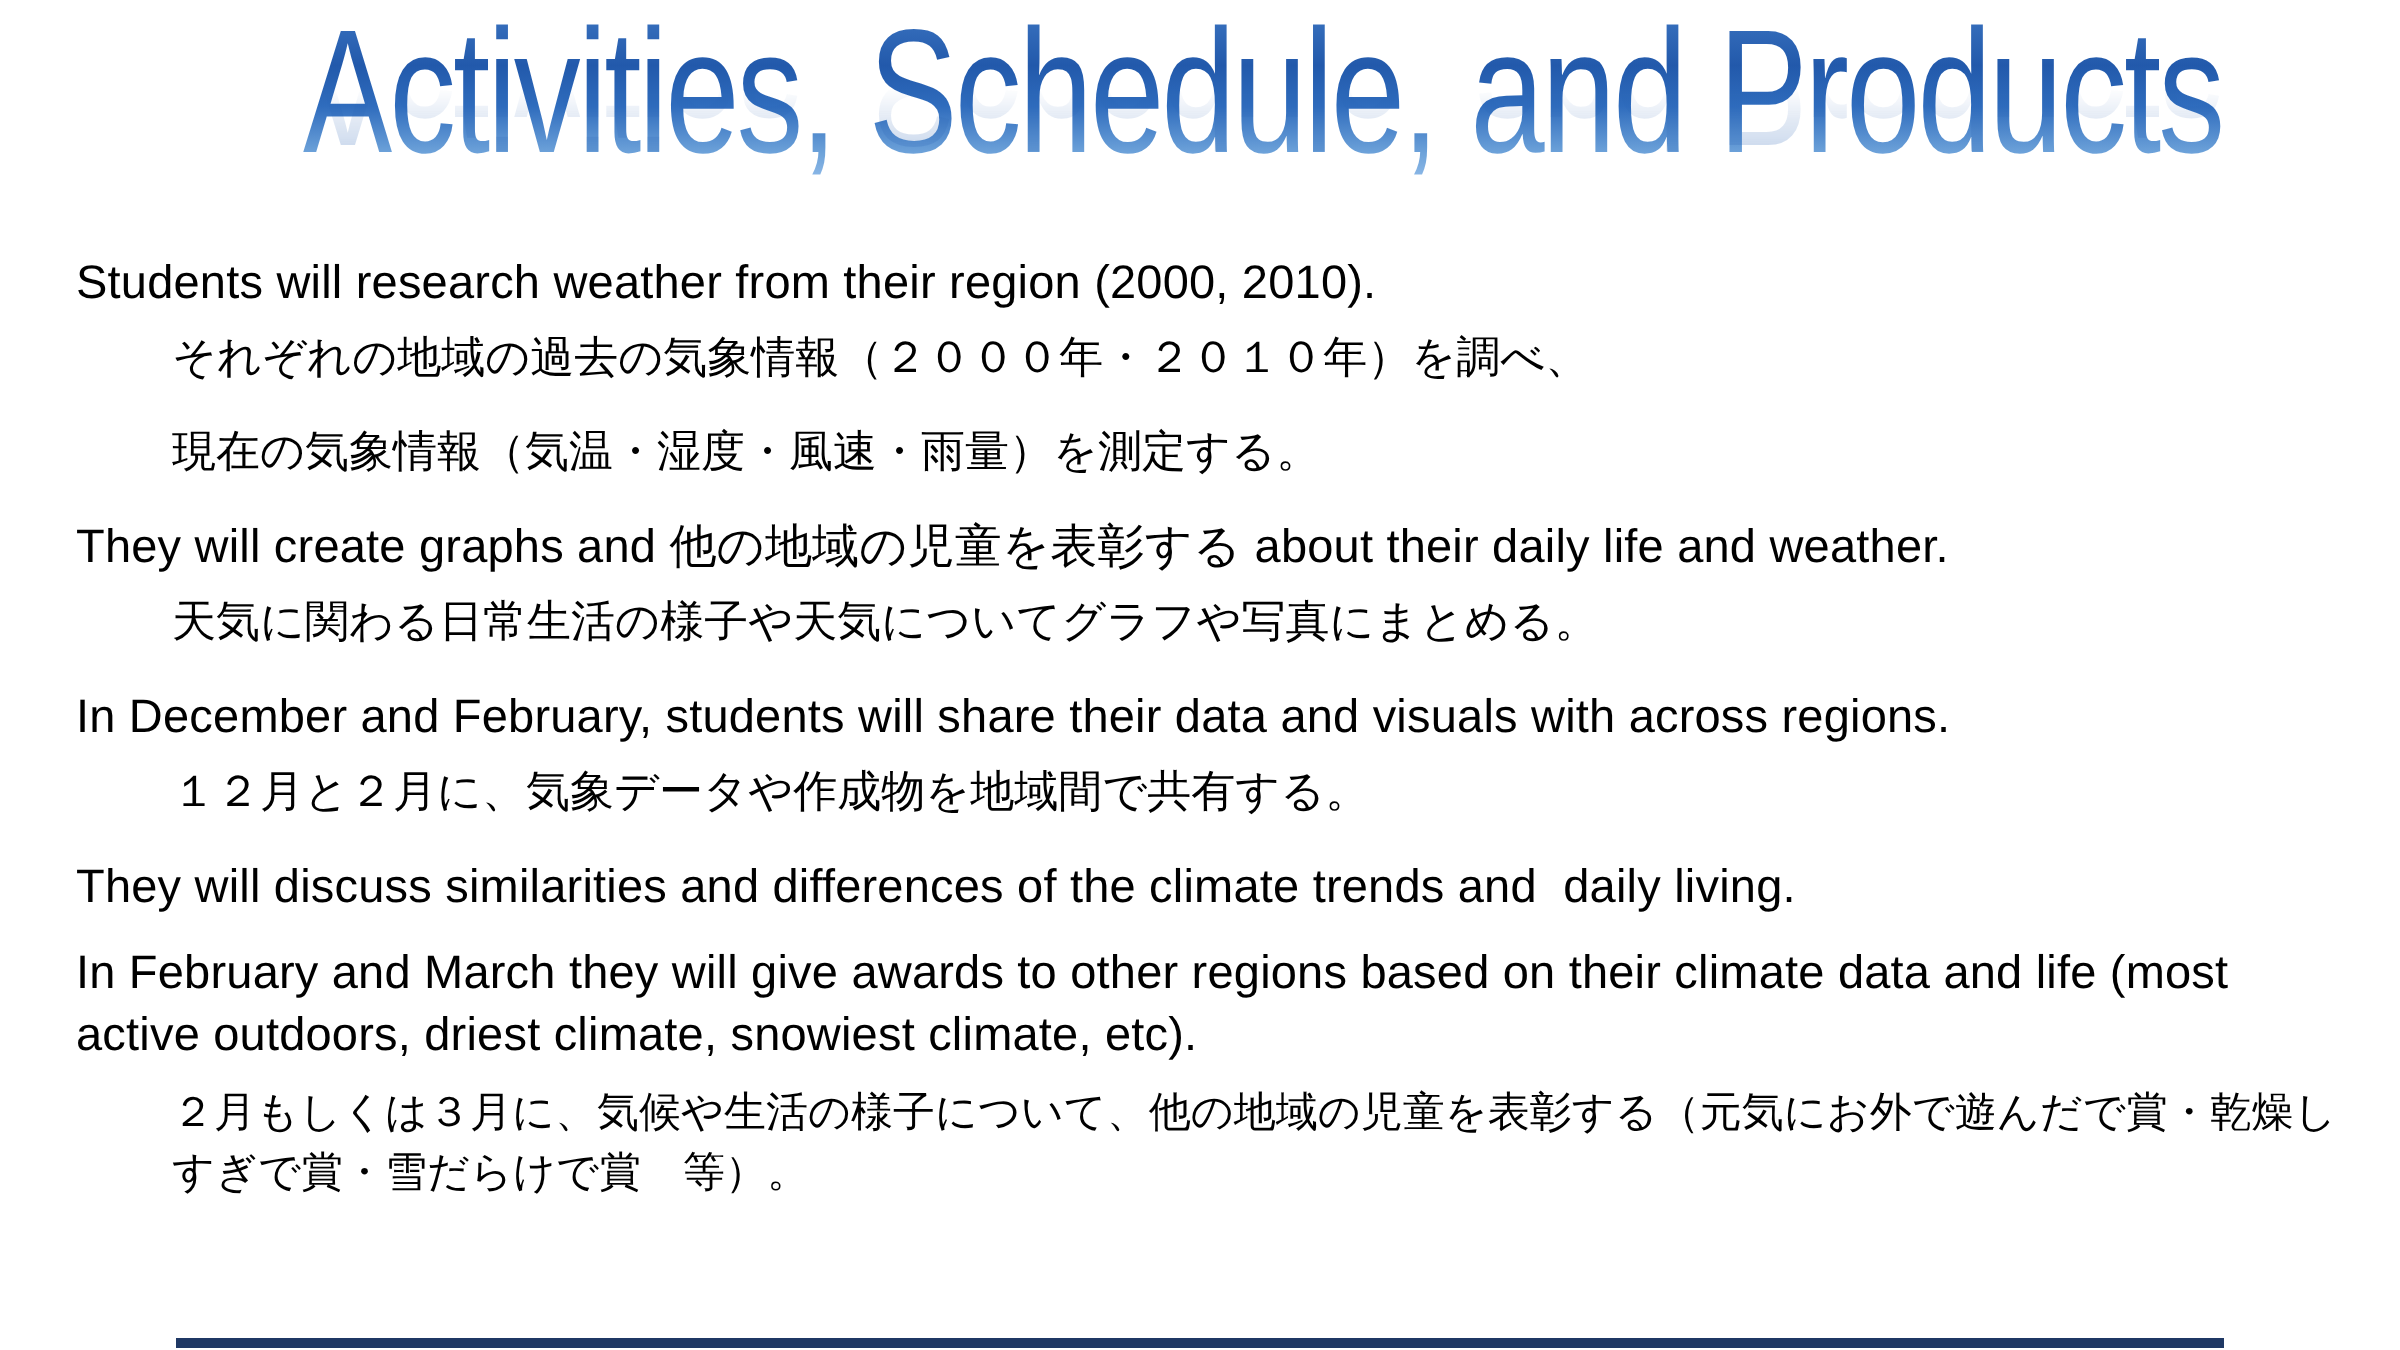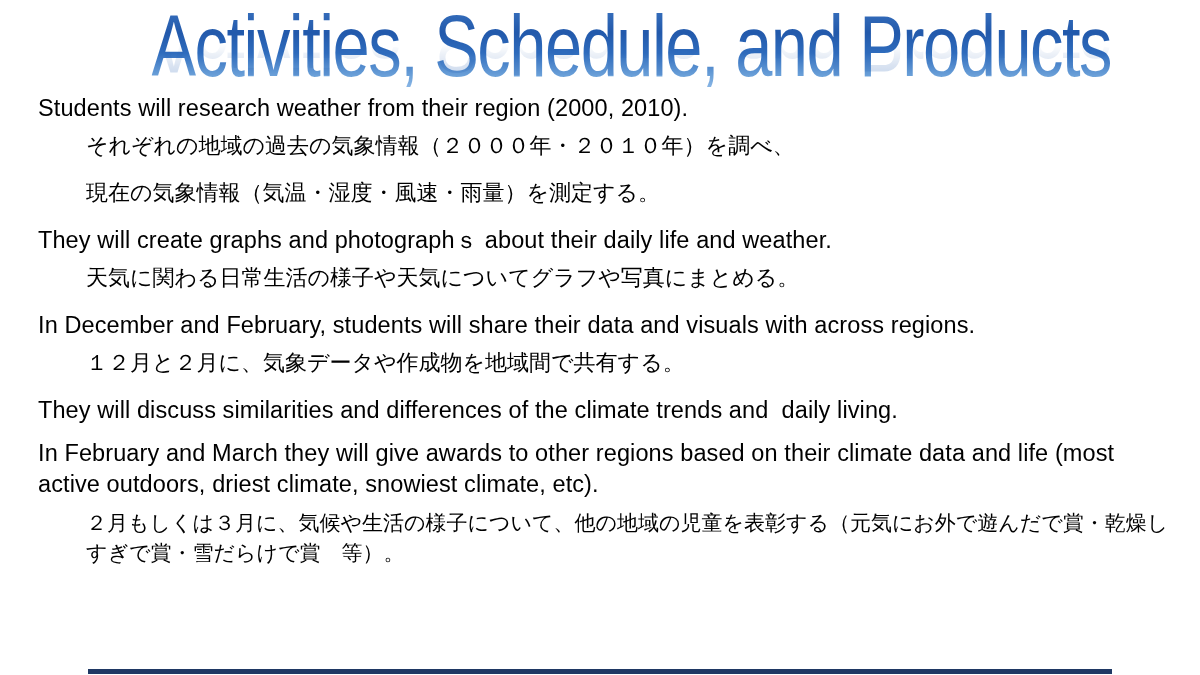--- a/index.html
+++ b/index.html
@@ -46,21 +46,21 @@
     opacity: 0.40;
     margin-top: -4px;
     -webkit-mask-image: linear-gradient(0deg, rgba(0,0,0,0) 52%, rgba(0,0,0,0.85) 100%);
     mask-image: linear-gradient(0deg, rgba(0,0,0,0) 52%, rgba(0,0,0,0.85) 100%);
   }
   .title-line { display: block; }
 
   
   .content {
     position: absolute;
-    top: 89px; left: 38px; right: 28px;
+    top: 122px; left: 38px; right: 28px;
     color: #000000;
   }
   .pair { margin: 0 0 9px 0; }
   .en {
     font-size: 23.5px;
     line-height: 38px;
     white-space: pre-wrap;
     letter-spacing: 0.1px;
   }
   .ja {
@@ -99,21 +99,21 @@
     <div class="pair">
       <div class="en">Students will research weather from their region (2000, 2010).</div>
       <div class="ja">それぞれの地域の過去の気象情報（２０００年・２０１０年）を調べ、</div>
     </div>
 
     <div class="pair">
       <div class="ja">現在の気象情報（気温・湿度・風速・雨量）を測定する。</div>
     </div>
 
     <div class="pair">
-      <div class="en">They will create graphs and photographｓ about their daily life and weather.</div>
+      <div class="en">They will create graphs and 他の地域の児童を表彰する about their daily life and weather.</div>
       <div class="ja">天気に関わる日常生活の様子や天気についてグラフや写真にまとめる。</div>
     </div>
 
     <div class="pair">
       <div class="en">In December and February, students will share their data and visuals with across regions.</div>
       <div class="ja">１２月と２月に、気象データや作成物を地域間で共有する。</div>
     </div>
 
     <div class="pair">
       <div class="en">They will discuss similarities and differences of the climate trends and  daily living.</div>

